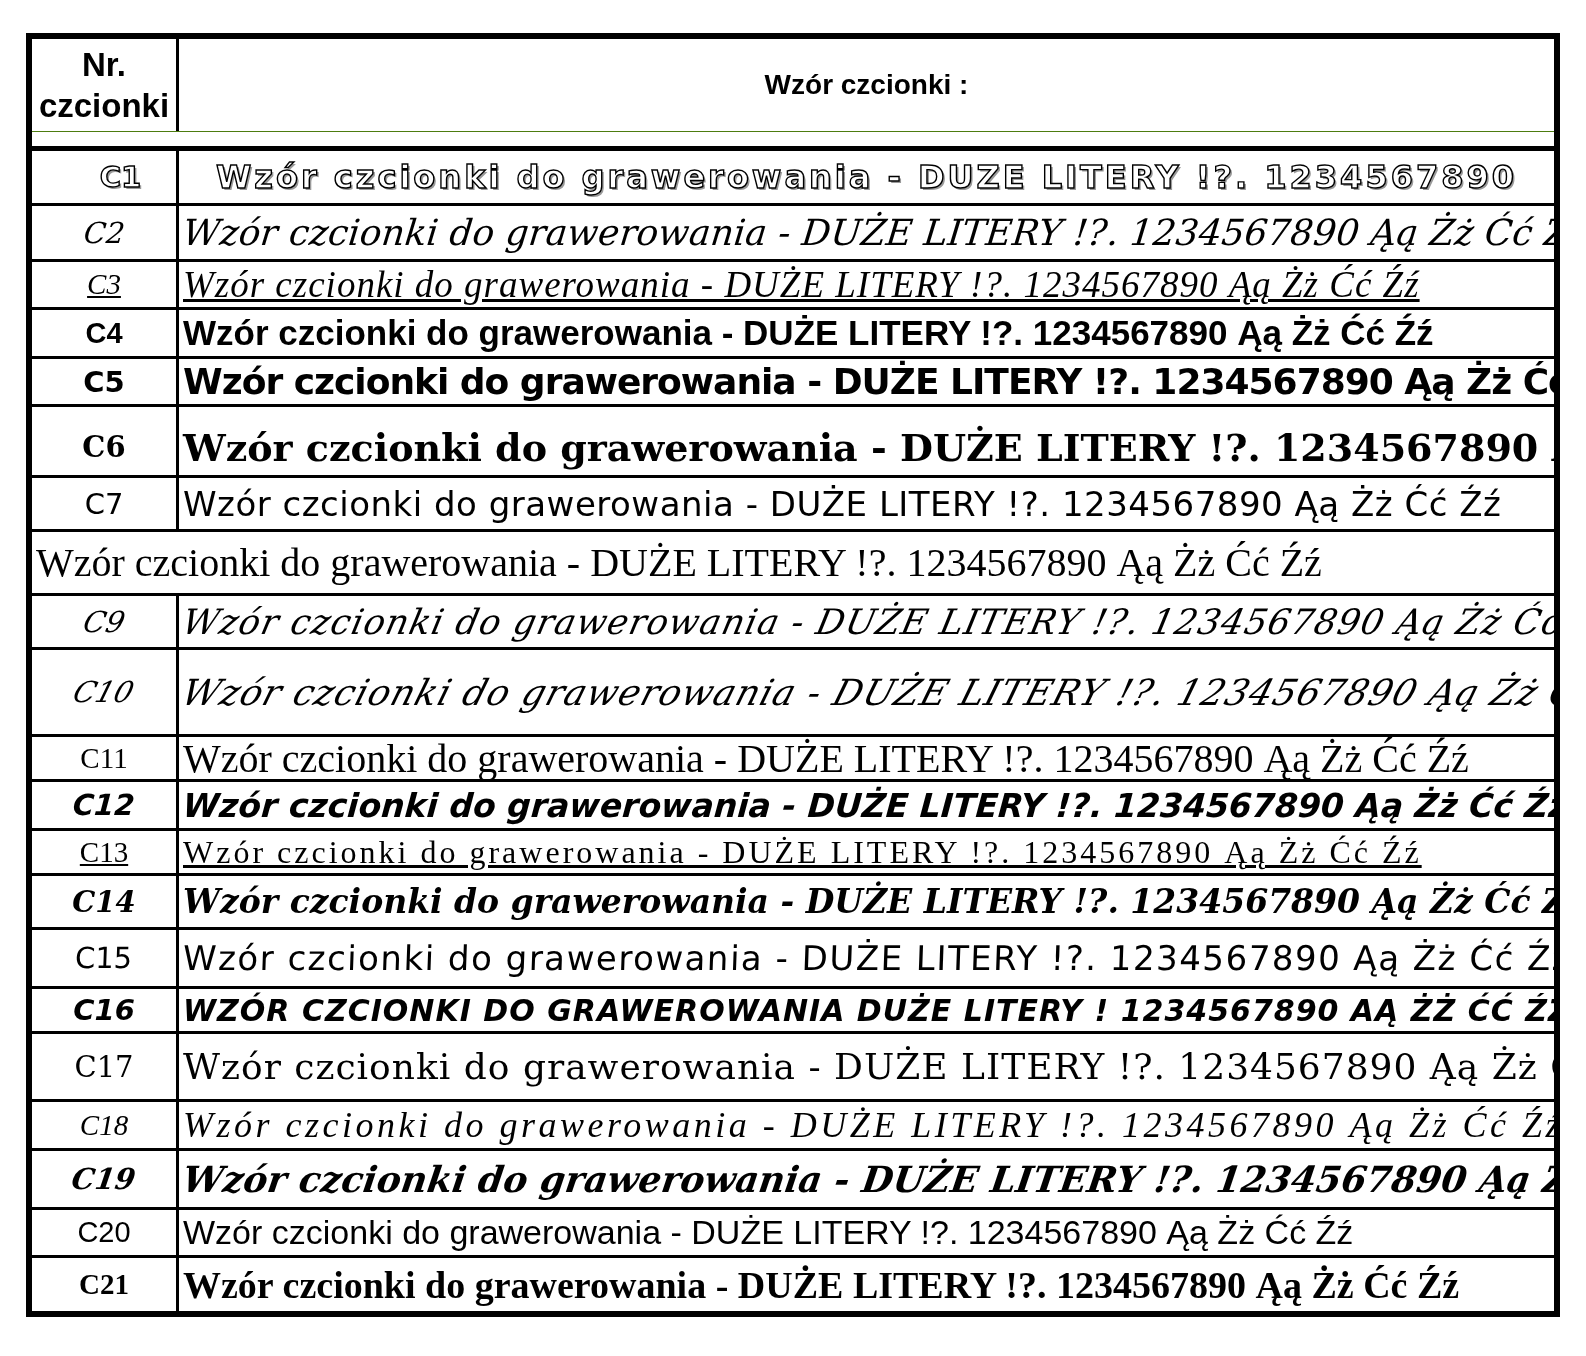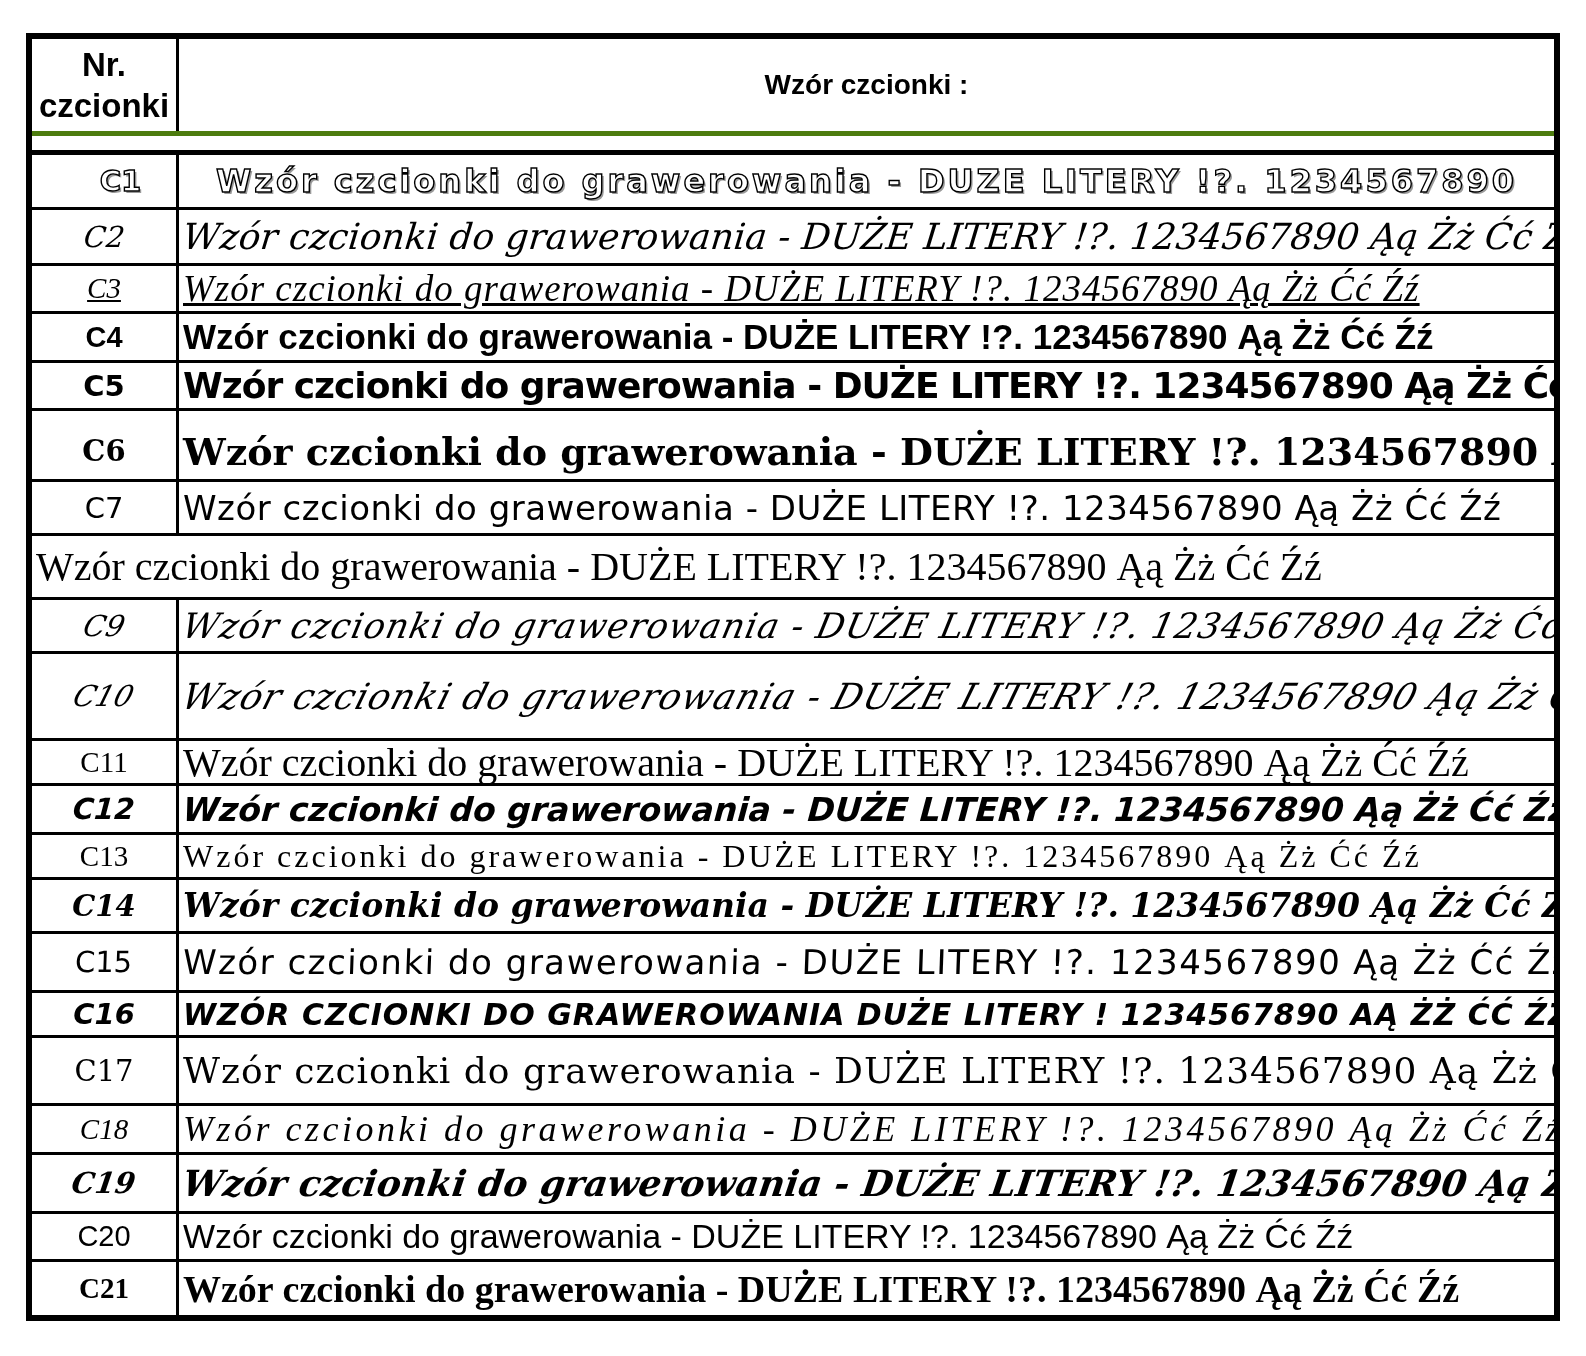--- a/index.html
+++ b/index.html
@@ -3,21 +3,21 @@
 <meta charset="utf-8">
 <style>
   html,body{margin:0;padding:0;background:#ffffff;}
   body{width:1586px;height:1356px;position:relative;overflow:hidden;
        font-family:"Liberation Sans",sans-serif;color:#000;}
 
   .table{position:absolute;left:26px;top:33px;width:1522px;
          border:6px solid #000;background:#fff;}
 
   
-  .thead{display:flex;height:92px;border-bottom:5px solid #4d7c0f;}
+  .thead{display:flex;height:92px;border-bottom:1px solid #4d7c0f;}
   .th-num{width:144px;border-right:3px solid #000;display:flex;flex-direction:column;
           align-items:center;justify-content:center;
           font-weight:700;font-size:33px;line-height:1.25;}
   .th-sample{flex:1;display:flex;align-items:center;justify-content:center;
              font-weight:700;font-size:28px;}
 
   
   .gap-row{height:14px;border-bottom:5px solid #000;background:#fff;}
 
   
@@ -60,21 +60,21 @@
   .f-chancery{font:italic 400 37px "Liberation Serif",serif;letter-spacing:1px;text-decoration:underline;}
   .f-bold-sans{font:700 35px "Liberation Sans",sans-serif;}
   .f-heavy-round{font:800 36px "DejaVu Sans",sans-serif;letter-spacing:-1px;}
   .f-calligraphic-serif{font:600 38px "DejaVu Serif",serif;margin-top:12px;}
   .f-comic{font:400 34px "DejaVu Sans",sans-serif;letter-spacing:0.5px;text-align:right;}
   .f-serif-light{font:400 40px "Liberation Serif",serif;}
   .f-script-elegant{font:italic 400 35px "DejaVu Serif",serif;transform:skewX(-12deg);letter-spacing:1px;}
   .f-script-wild{font:italic 400 36px "DejaVu Serif",serif;transform:skewX(-16deg);letter-spacing:1px;}
   .f-serif-roman{font:400 40px "Liberation Serif",serif;}
   .f-brush-italic{font:italic 700 33px "DejaVu Sans",sans-serif;transform:skewX(-4deg);}
-  .f-serif-spaced{font:400 32px "Liberation Serif",serif;letter-spacing:3px;}
+  .f-serif-spaced{font:400 32px "Liberation Serif",serif;letter-spacing:3px;text-decoration:underline;}
   .f-script-bold{font:italic 700 33px "DejaVu Serif",serif;}
   .f-comic-round{font:400 34px "DejaVu Sans",sans-serif;letter-spacing:1.5px;transform:skewX(-2deg);}
   .f-marker-caps{font:italic 800 30px "DejaVu Sans",sans-serif;letter-spacing:1px;text-transform:uppercase;}
   .f-fantasy{font:500 36px "DejaVu Serif",serif;letter-spacing:1px;}
   .f-serif-italic-wide{font:italic 400 36px "Liberation Serif",serif;letter-spacing:3.5px;}
   .f-brush-script{font:italic 700 36px "DejaVu Serif",serif;transform:skewX(-8deg);}
   .f-plain-sans{font:400 34px "Liberation Sans",sans-serif;}
   .f-bold-serif{font:700 38px "Liberation Serif",serif;}
 </style>
 </head>

